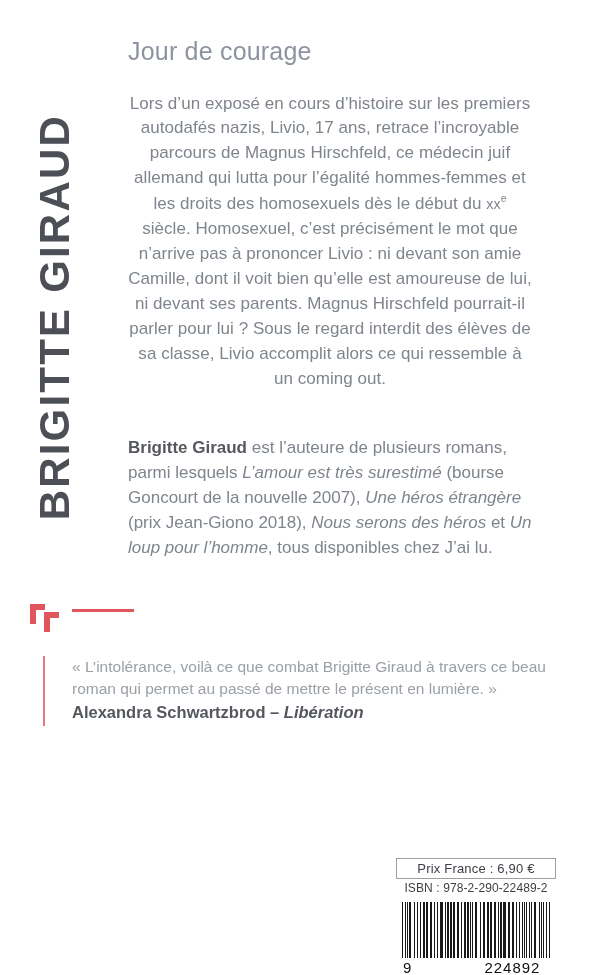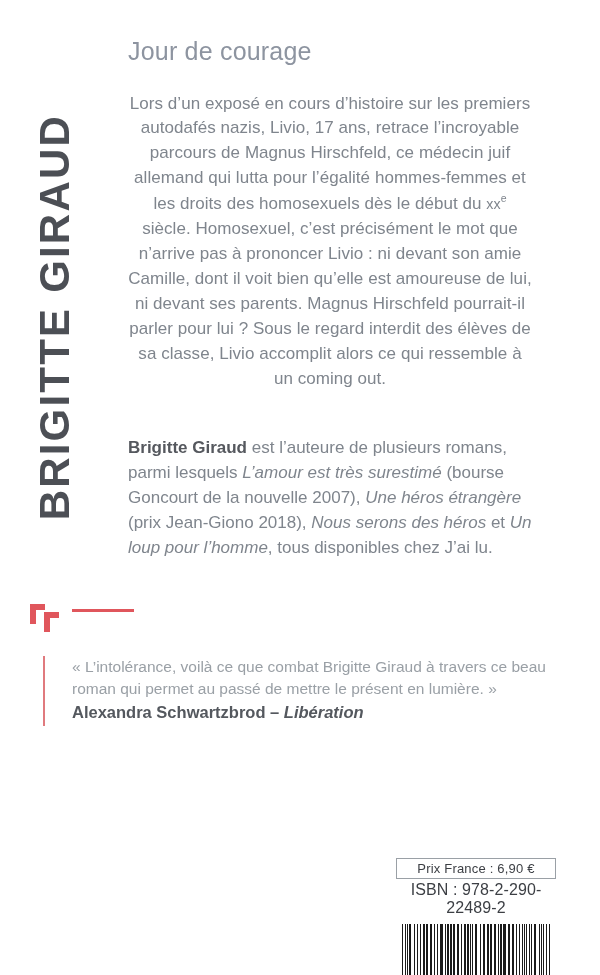--- a/index.html
+++ b/index.html
@@ -188,21 +188,21 @@
   .price-box {
     border: 1px solid #9aa0a6;
     text-align: center;
     font-size: 13px;
     color: #3c3f44;
     padding: 2px 0 2px 0;
     letter-spacing: 0.2px;
   }
   .isbn-line {
     text-align: center;
-    font-size: 16px;
+    font-size: 12px;
     color: #3c3f44;
     margin-top: 2px;
     letter-spacing: 0.1px;
   }
   .barcode {
     margin-top: 3px;
     background: #ffffff;
     padding: 4px 6px 2px 6px;
   }
   .bars {

